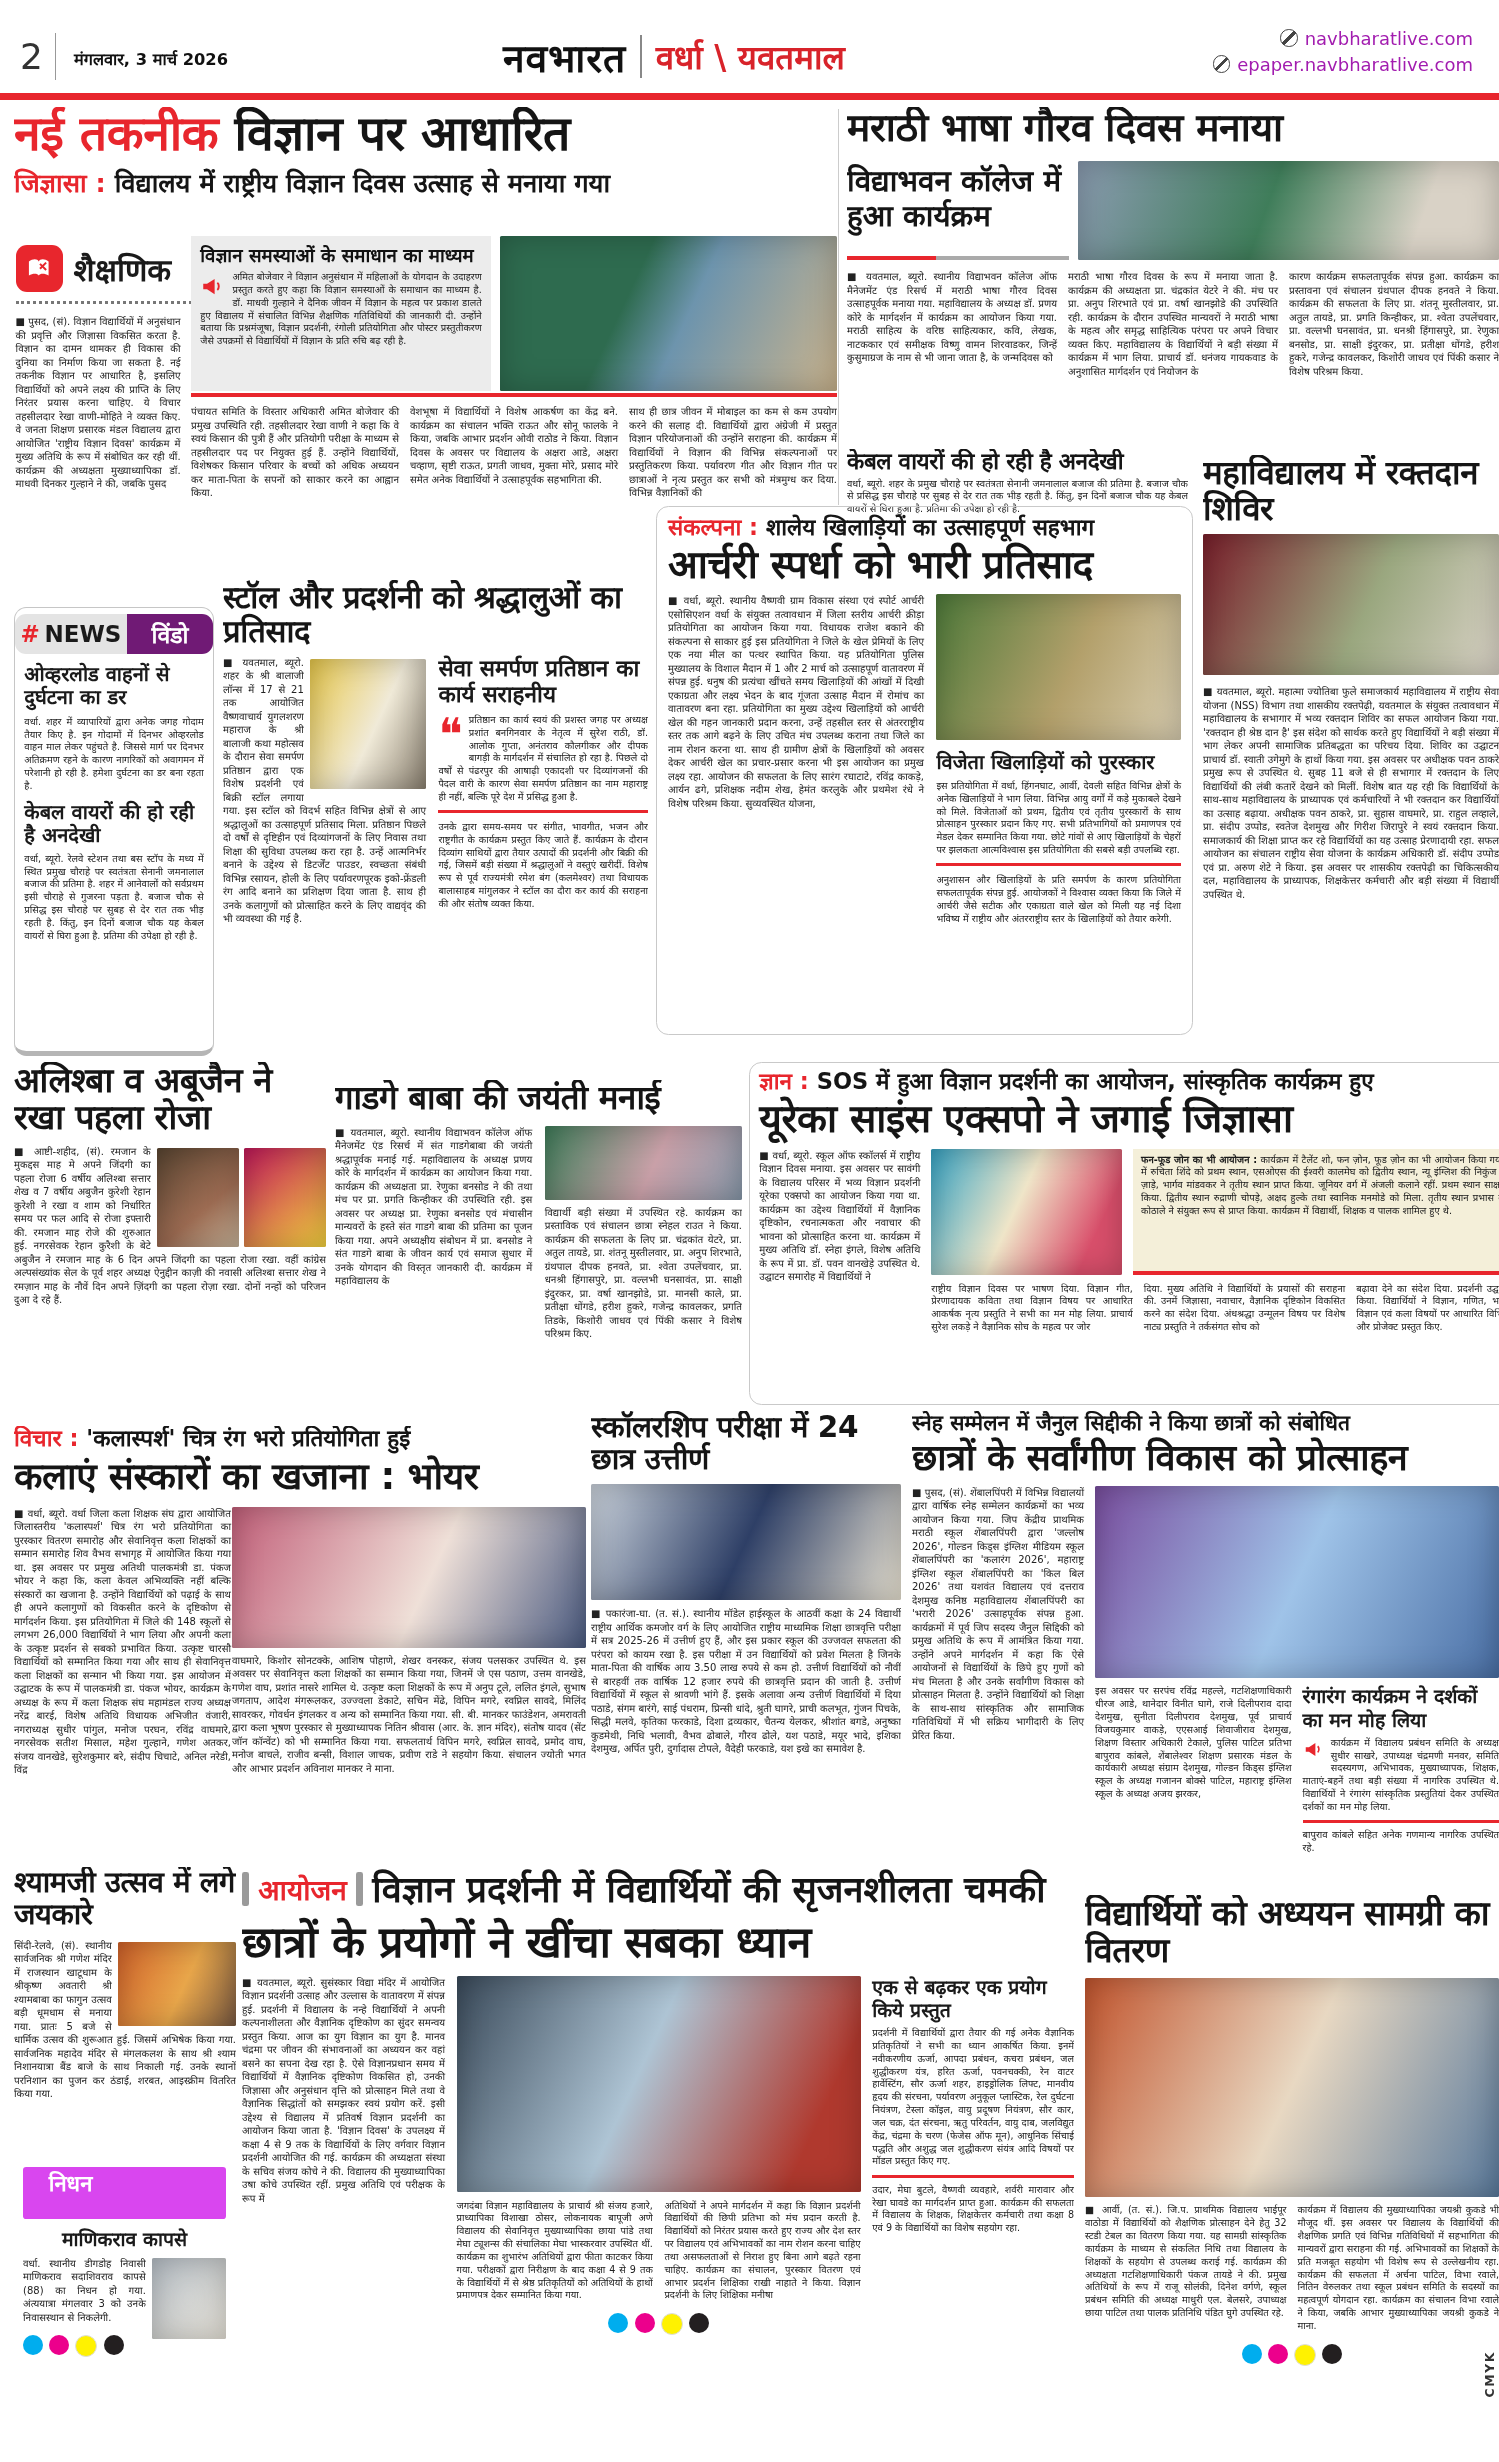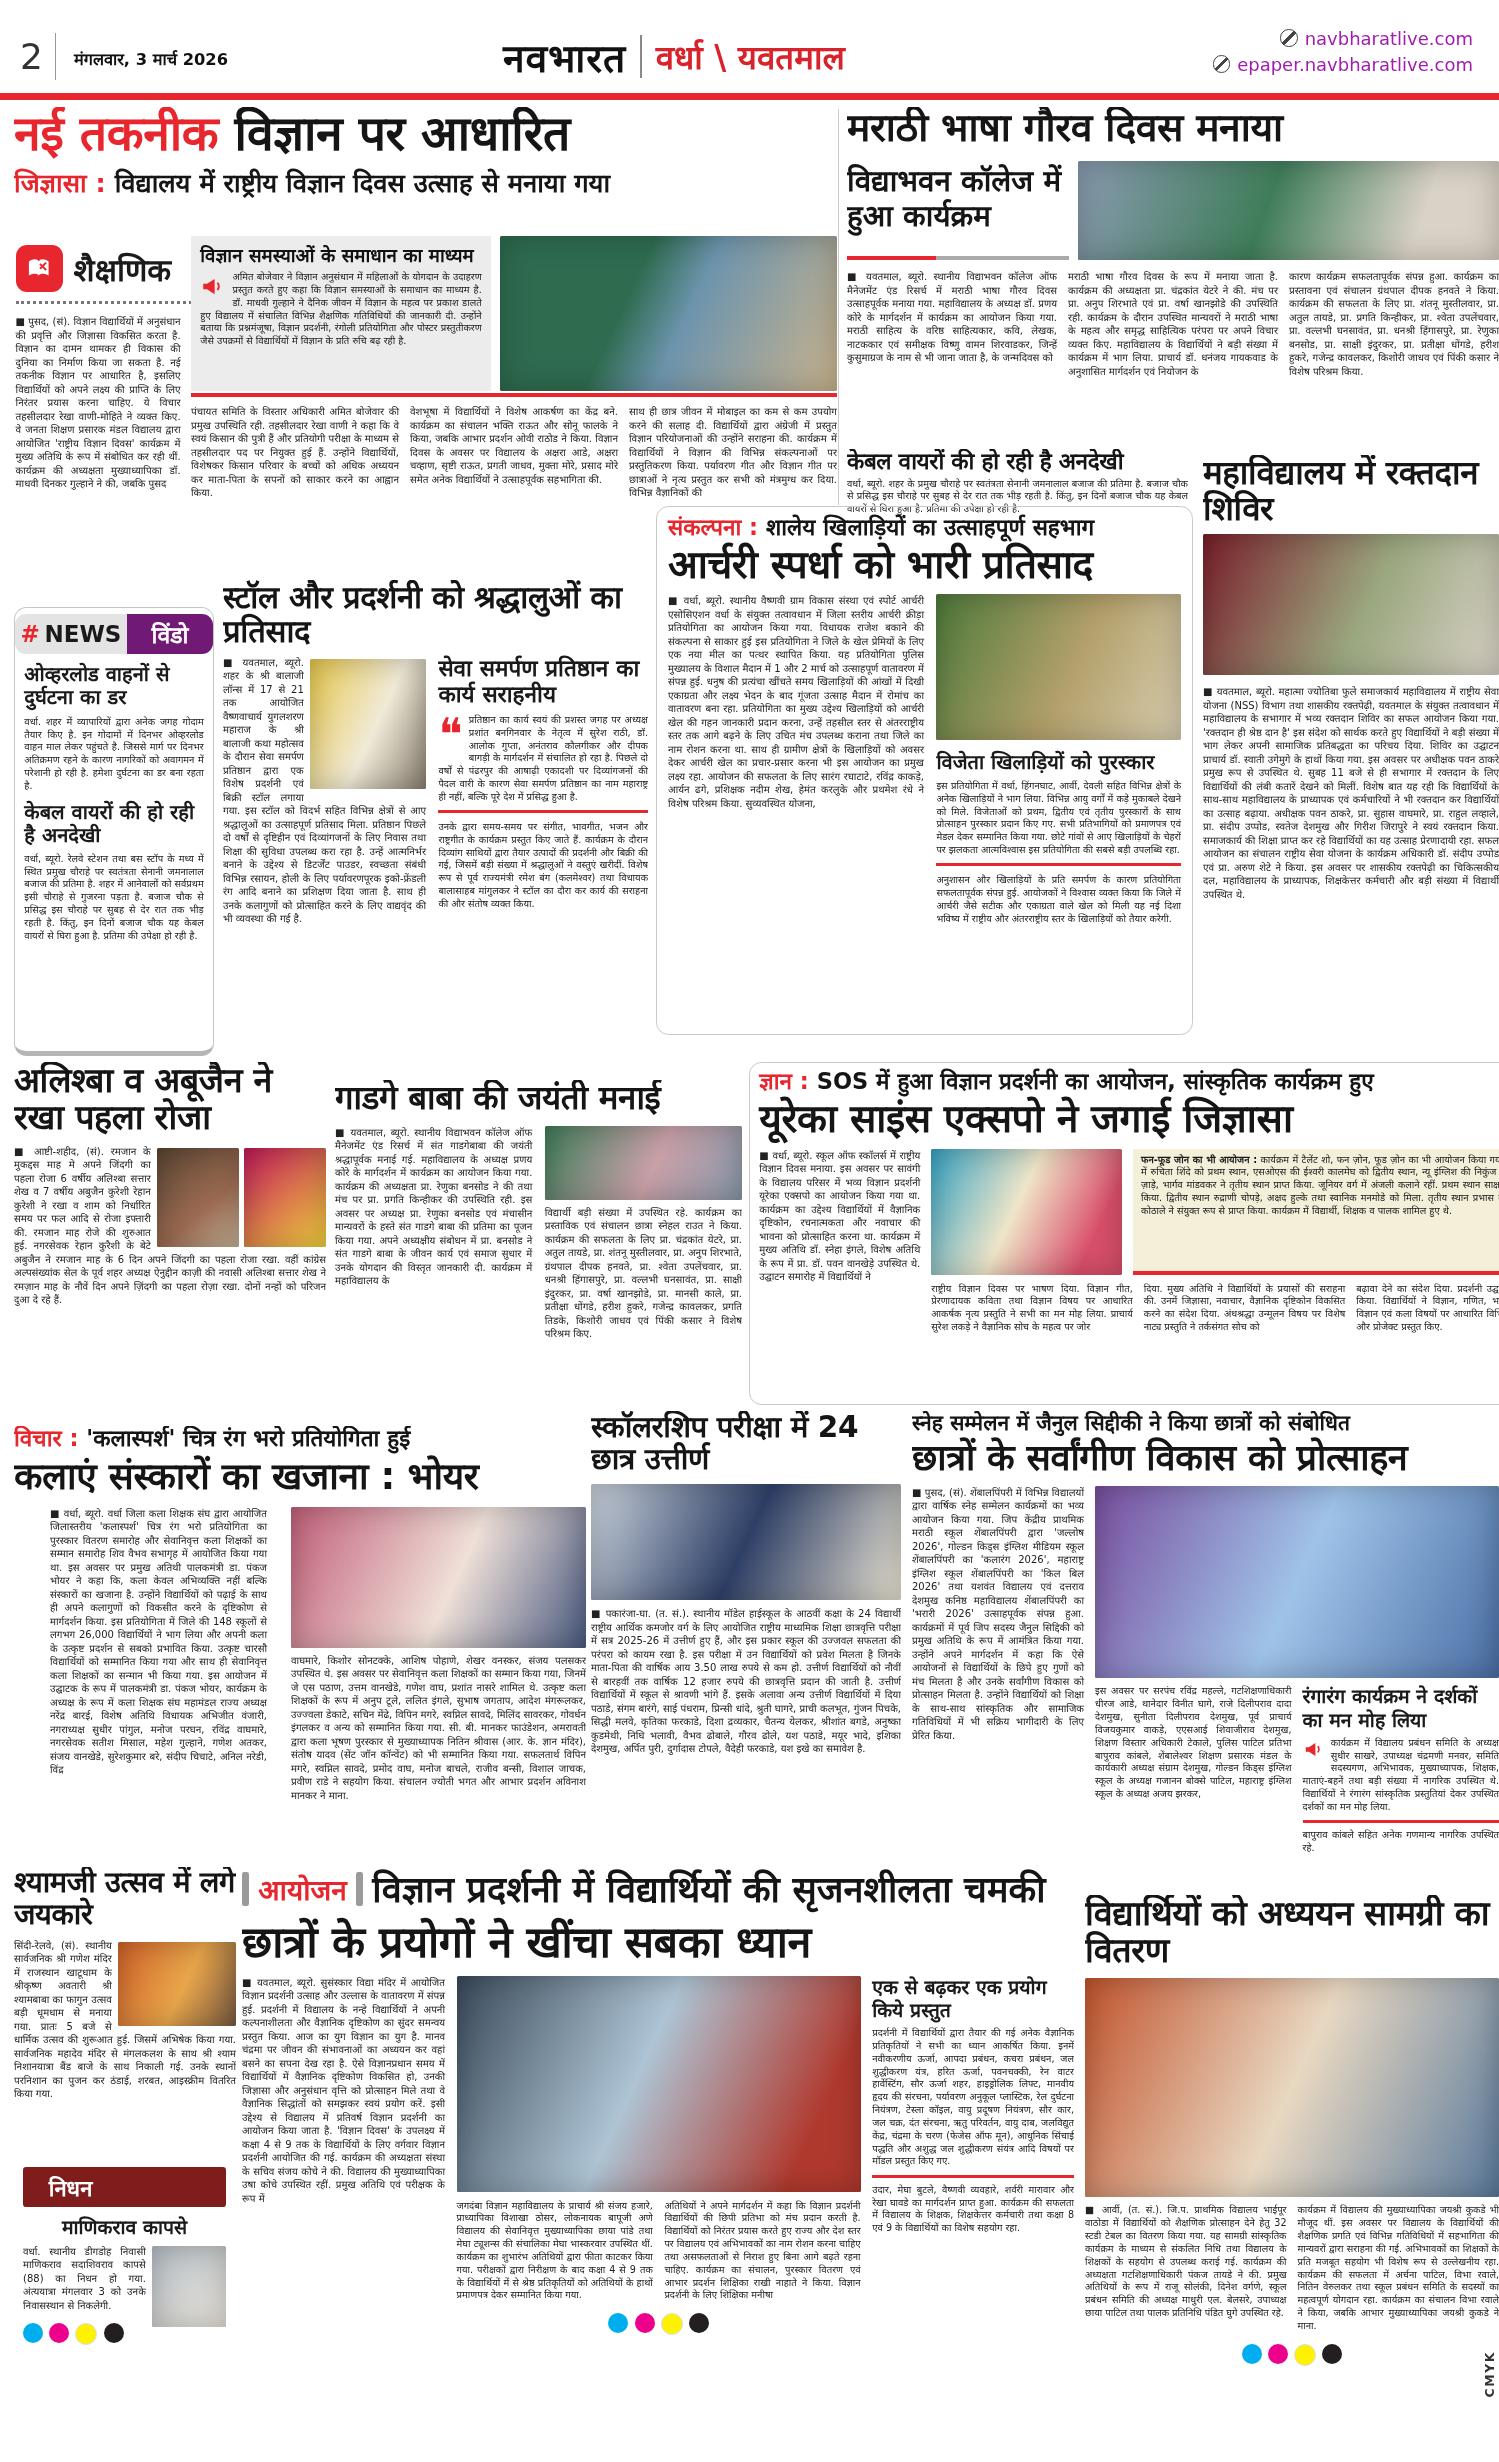--- a/index.html
+++ b/index.html
@@ -104,21 +104,21 @@
   #eureka-right{flex:1;min-width:0;}
   #eureka-r1{display:flex;gap:11px;}
   #eureka-photo{flex:0 0 191px;height:126px;background:linear-gradient(115deg,#35a3c4,#efe5c8 45%,#d94f6b 82%);}
   #eureka-ybox{flex:1;background:#f4efd9;padding:4.7px 7.8px;border-bottom:4.7px solid #e8262d;font-size:9.6px;line-height:1.34;text-align:justify;}
   #eureka-ybox .ybt{font-weight:bold;}
   #eureka-r2{display:flex;gap:11px;margin-top:7.8px;}
   
   #kala{left:14px;top:1426px;width:572px;height:503px;}
   #kala .kick{font-size:22.5px;}
   #kala .h1{font-size:37px;margin-top:4.7px;}
-  #kala-row{display:flex;gap:24px;margin-top:9.3px;margin-left:36px;}
+  #kala-row{display:flex;gap:1px;margin-top:9.3px;}
   #kala-c1{flex:0 0 217px;}
   #kala-photo{width:100%;height:141px;background:linear-gradient(115deg,#c2607a,#efe0d8 55%,#4a5a80);margin-bottom:6.2px;}
   
   #scholar{left:591px;top:1411px;width:310px;height:518px;}
   #scholar .h1{font-size:29.5px;}
   #scholar-photo{width:100%;height:116px;background:linear-gradient(115deg,#ccd4dd,#2e3f66 50%,#e8e2d2);margin:7.8px 0;}
   
   #sneh{left:912px;top:1411px;width:587px;height:518px;}
   #sneh .kick{font-size:21px;}
   #sneh .h1{font-size:36px;margin-top:3.1px;}
@@ -130,21 +130,21 @@
   #sneh .bt2{font-size:19.4px;font-weight:bold;line-height:1.2;margin-bottom:4.7px;}
   #sneh .qb{border-bottom:3.1px solid #e8262d;padding-bottom:6.2px;}
   #sneh .tail{margin-top:6.2px;}
   
   #shyamji{left:14px;top:1867px;width:222px;height:293px;}
   #shyamji .h1{font-size:29px;}
   #shyamji-photo{float:right;width:118px;height:84px;margin:3.1px 0 4.7px 6.2px;background:linear-gradient(115deg,#d2622a,#e8a64a 55%,#7a5a42);}
   #shyamji-body{margin-top:7.8px;}
   
   #nidhan{left:23px;top:2167px;width:203px;height:194px;}
-  #nidhan .bar{display:flex;align-items:center;height:40px;background:#7f1d1d;border-radius:3.1px;overflow:hidden;}
+  #nidhan .bar{display:flex;align-items:flex-start;height:52px;background:#d946ef;border-radius:3.1px;overflow:hidden;}
   #nidhan .acc{width:7px;background:#e8262d;margin:3.1px 0 3.1px 4.7px;}
   #nidhan .lbl{color:#fff;font-size:22px;font-weight:bold;display:flex;align-items:center;padding:0 14px;}
   #nidhan .stripes{flex:1;margin:4.7px 6.2px;background:repeating-linear-gradient(to bottom,#111 0 2.3px,#fff 2.3px 4.7px);}
   #nidhan .nm{font-size:19.4px;font-weight:bold;text-align:center;margin:6.2px 0 4.7px;}
   #nidhan-photo{float:right;width:74px;height:81px;margin:1.6px 0 3.1px 6.2px;background:linear-gradient(140deg,#b8c0c8,#e8e4da);}
   .cmyk{display:flex;gap:6.2px;margin-top:11px;}
   .cmyk span{width:20px;height:20px;border-radius:50%;display:inline-block;}
   
   #prayog{left:242px;top:1864px;width:832px;height:574px;}
   #prayog .krow{display:flex;align-items:center;gap:9.3px;}

